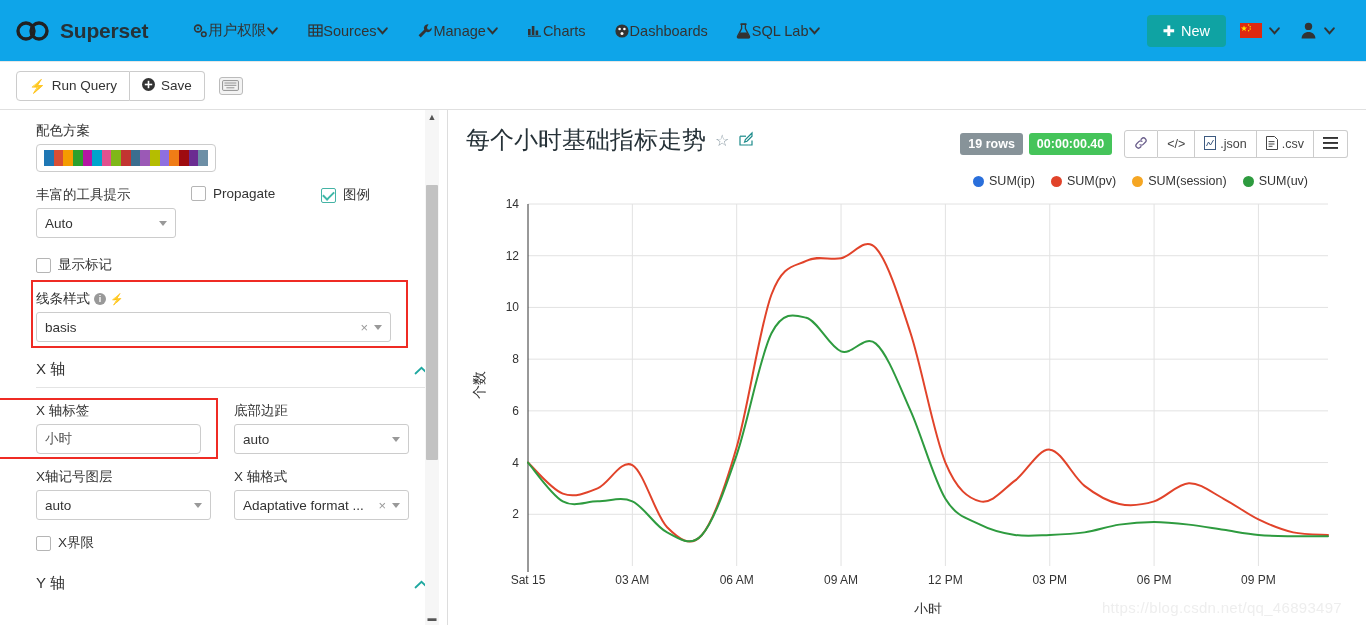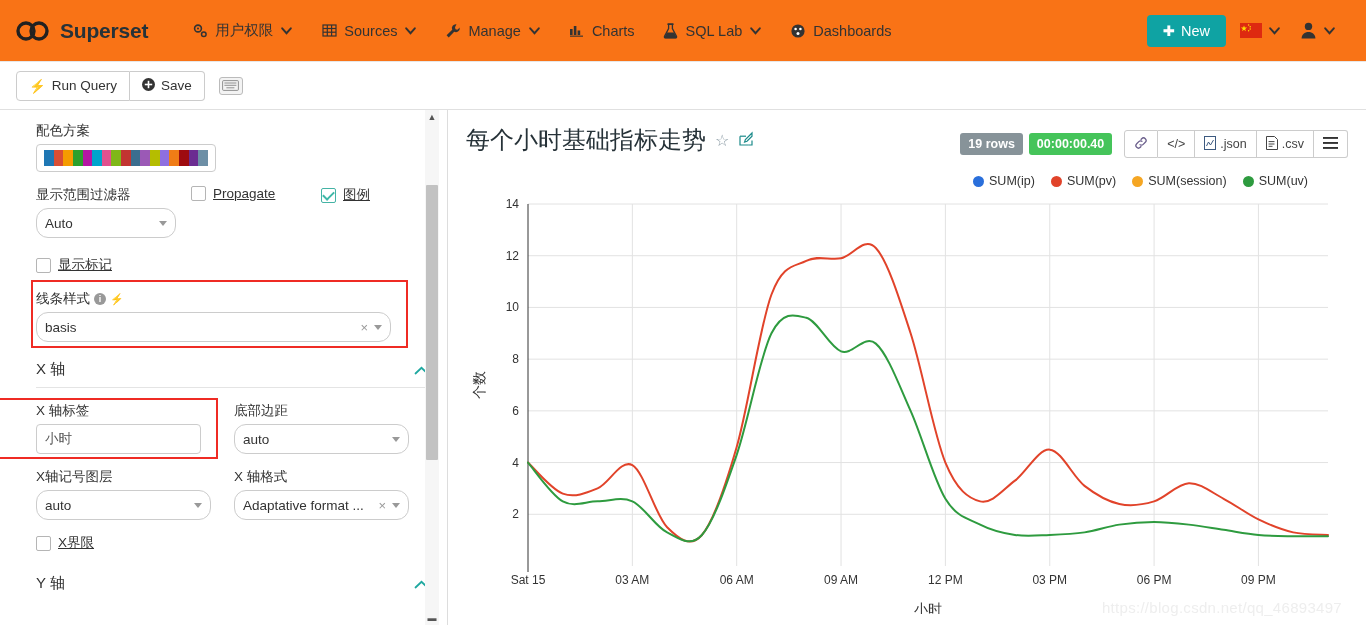--- a/index.html
+++ b/index.html
@@ -9,31 +9,31 @@
     background: #ffffff; overflow: hidden;
   }
   body { position: relative; }
 
   
   .navbar {
     height: 62px; width: 100%;
     border-bottom: 1px solid #e7e7e7;
     display: flex; align-items: center;
     padding: 0 16px;
-    background: #f97316;
+    background: #0ea5e9;
     position: relative;
   }
   .brand { display: flex; align-items: center; gap: 10px; margin-right: 30px; }
   .brand-logo { width: 34px; height: 20px; position: relative; }
   .brand-logo svg { display: block; }
   .brand-text { font-size: 21px; font-weight: bold; color: #263238; letter-spacing: -0.2px; }
 
   .nav-items { display: flex; align-items: center; gap: 0px; }
   .nav-item {
-    display: flex; align-items: center; gap: 7px;
+    display: flex; align-items: center; gap: 0;
     padding: 8px 14px; font-size: 14.5px; color: #333;
     cursor: pointer; white-space: nowrap;
   }
   .nav-item .nicon { display: inline-flex; align-items: center; justify-content: center; width: 16px; height: 16px; }
   .chev { width: 13px; height: 13px; }
 
   .nav-right { margin-left: auto; display: flex; align-items: center; gap: 8px; padding-right: 8px; }
   .new-btn {
     background: #0fa3a3; color: #fff; border: none; border-radius: 4px;
     padding: 8px 16px; font-size: 14.5px; cursor: pointer;
@@ -83,39 +83,39 @@
     border: 1px solid #ccc; border-radius: 4px; padding: 5px 7px;
     display: inline-flex; width: 180px; height: 28px; align-items: center;
   }
   .swatches { display: flex; height: 16px; width: 100%; }
   .swatches i { flex: 1 1 auto; display: block; height: 16px; }
 
   .row { display: flex; align-items: flex-start; margin-top: 12px; }
   .col { display: flex; flex-direction: column; }
 
   .select {
-    border: 1px solid #ccc; border-radius: 12px; height: 30px;
+    border: 1px solid #ccc; border-radius: 3px; height: 30px;
     display: flex; align-items: center; padding: 0 8px;
     font-size: 13.5px; color: #333; background: #fff; cursor: pointer;
     position: relative;
     justify-content: center;
   }
   .select .val { flex: 1; overflow: hidden; white-space: nowrap; }
   .select .x { color: #999; font-size: 13px; margin-right: 6px; cursor: pointer; }
   .arrow-down {
     width: 0; height: 0; border-left: 4.5px solid transparent;
     border-right: 4.5px solid transparent; border-top: 5px solid #999;
   }
   .textinput {
     border: 1px solid #ccc; border-radius: 4px; height: 30px;
     display: flex; align-items: center; padding: 0 8px;
     font-size: 13.5px; color: #555; background: #fff;
   }
 
-  .chk-wrap { display: flex; align-items: center; gap: 7px; font-size: 13.5px; color: #333; cursor: pointer; text-decoration: underline; }
+  .chk-wrap { display: flex; align-items: center; gap: 7px; font-size: 13.5px; color: #333; cursor: pointer; }
   .chk {
     width: 15px; height: 15px; border: 1px solid #b5b5b5; border-radius: 2px;
     background: #fff; display: inline-flex; align-items: center; justify-content: center;
     flex: none;
   }
   .chk.on { border-color: #44b3a5; }
   .chk.on::after {
     content: ""; width: 9px; height: 5px;
     border-left: 2px solid #3fb8a8; border-bottom: 2px solid #3fb8a8;
     transform: rotate(-45deg); margin-top: -2px;
@@ -251,42 +251,42 @@
             <rect x="4.8" y="3" width="2.6" height="9"></rect>
           <rect x="8.6" y="7.5" width="2.6" height="4.5"></rect>
             <rect x="1" y="12.6" width="13" height="1.1"></rect>
         </svg>
       </span>
       <span>Charts</span>
     </div>
 
     <div class="nav-item">
       <span class="nicon">
-        <svg width="15" height="16" viewBox="0 0 15 16" fill="#333">
-          <path d="M5.6 1.2v4.4L1.5 13.4a1 1 0 0 0 .9 1.5h10.2a1 1 0 0 0 .9-1.5L9.4 5.6V1.2z" fill="none" stroke="#333" stroke-width="1.3"></path>
-          <path d="M4 9.6h7l2.6 4.6a.7.7 0 0 1-.6 1.1H2a.7.7 0 0 1-.6-1.1z"></path>
-          <line x1="4.4" y1="1.2" x2="10.6" y2="1.2" stroke="#333" stroke-width="1.5"></line>
-        </svg>
-      </span>
-      <span>SQL Lab</span>
-      <svg class="chev" viewBox="0 0 12 12">
-          <path d="M2 4 L6 8.5 L10 4" fill="none" stroke="#333" stroke-width="1.8" stroke-linecap="round"></path>
-        </svg>
-    </div>
-
-    <div class="nav-item">
-      <span class="nicon">
         <svg width="16" height="16" viewBox="0 0 16 16" fill="#333">
           <circle cx="8" cy="8" r="6.6"></circle>
           <circle cx="5.6" cy="6" r="1.3" fill="#fff"></circle>
             <circle cx="10.4" cy="6" r="1.3" fill="#fff"></circle>
           <circle cx="8" cy="10.6" r="1.5" fill="#fff"></circle>
         </svg>
       </span>
       <span>Dashboards</span>
+    </div>
+
+    <div class="nav-item">
+      <span class="nicon">
+        <svg width="15" height="16" viewBox="0 0 15 16" fill="#333">
+          <path d="M5.6 1.2v4.4L1.5 13.4a1 1 0 0 0 .9 1.5h10.2a1 1 0 0 0 .9-1.5L9.4 5.6V1.2z" fill="none" stroke="#333" stroke-width="1.3"></path>
+          <path d="M4 9.6h7l2.6 4.6a.7.7 0 0 1-.6 1.1H2a.7.7 0 0 1-.6-1.1z"></path>
+          <line x1="4.4" y1="1.2" x2="10.6" y2="1.2" stroke="#333" stroke-width="1.5"></line>
+        </svg>
+      </span>
+      <span>SQL Lab</span>
+      <svg class="chev" viewBox="0 0 12 12">
+          <path d="M2 4 L6 8.5 L10 4" fill="none" stroke="#333" stroke-width="1.8" stroke-linecap="round"></path>
+        </svg>
     </div>
   </div>
 
   <div class="nav-right">
     <button class="new-btn">
       <span>✚</span>
       <span>New</span>
     </button>
     <div class="nav-right-item">
       <span class="flag">
@@ -369,21 +369,21 @@
             <i style="background: rgb(240, 124, 22);"></i>
             <i style="background: rgb(158, 11, 15);"></i>
             <i style="background: rgb(107, 44, 145);"></i>
             <i style="background: rgb(109, 143, 166);"></i>
           </div>
       </div>
 
       
       <div class="row" style="margin-top:14px;">
         <div class="col" style="width:155px;">
-          <div class="ctrl-label">显示范围过滤器</div>
+          <div class="ctrl-label">丰富的工具提示</div>
           <div class="select" style="width:140px;">
             <span class="val">Auto</span>
             <span class="arrow-down"></span>
           </div>
         </div>
         <div class="col" style="padding-top:0px; width:130px;">
           <div class="chk-wrap">
             <span class="chk"></span>
             <span>Propagate</span>
           </div>

